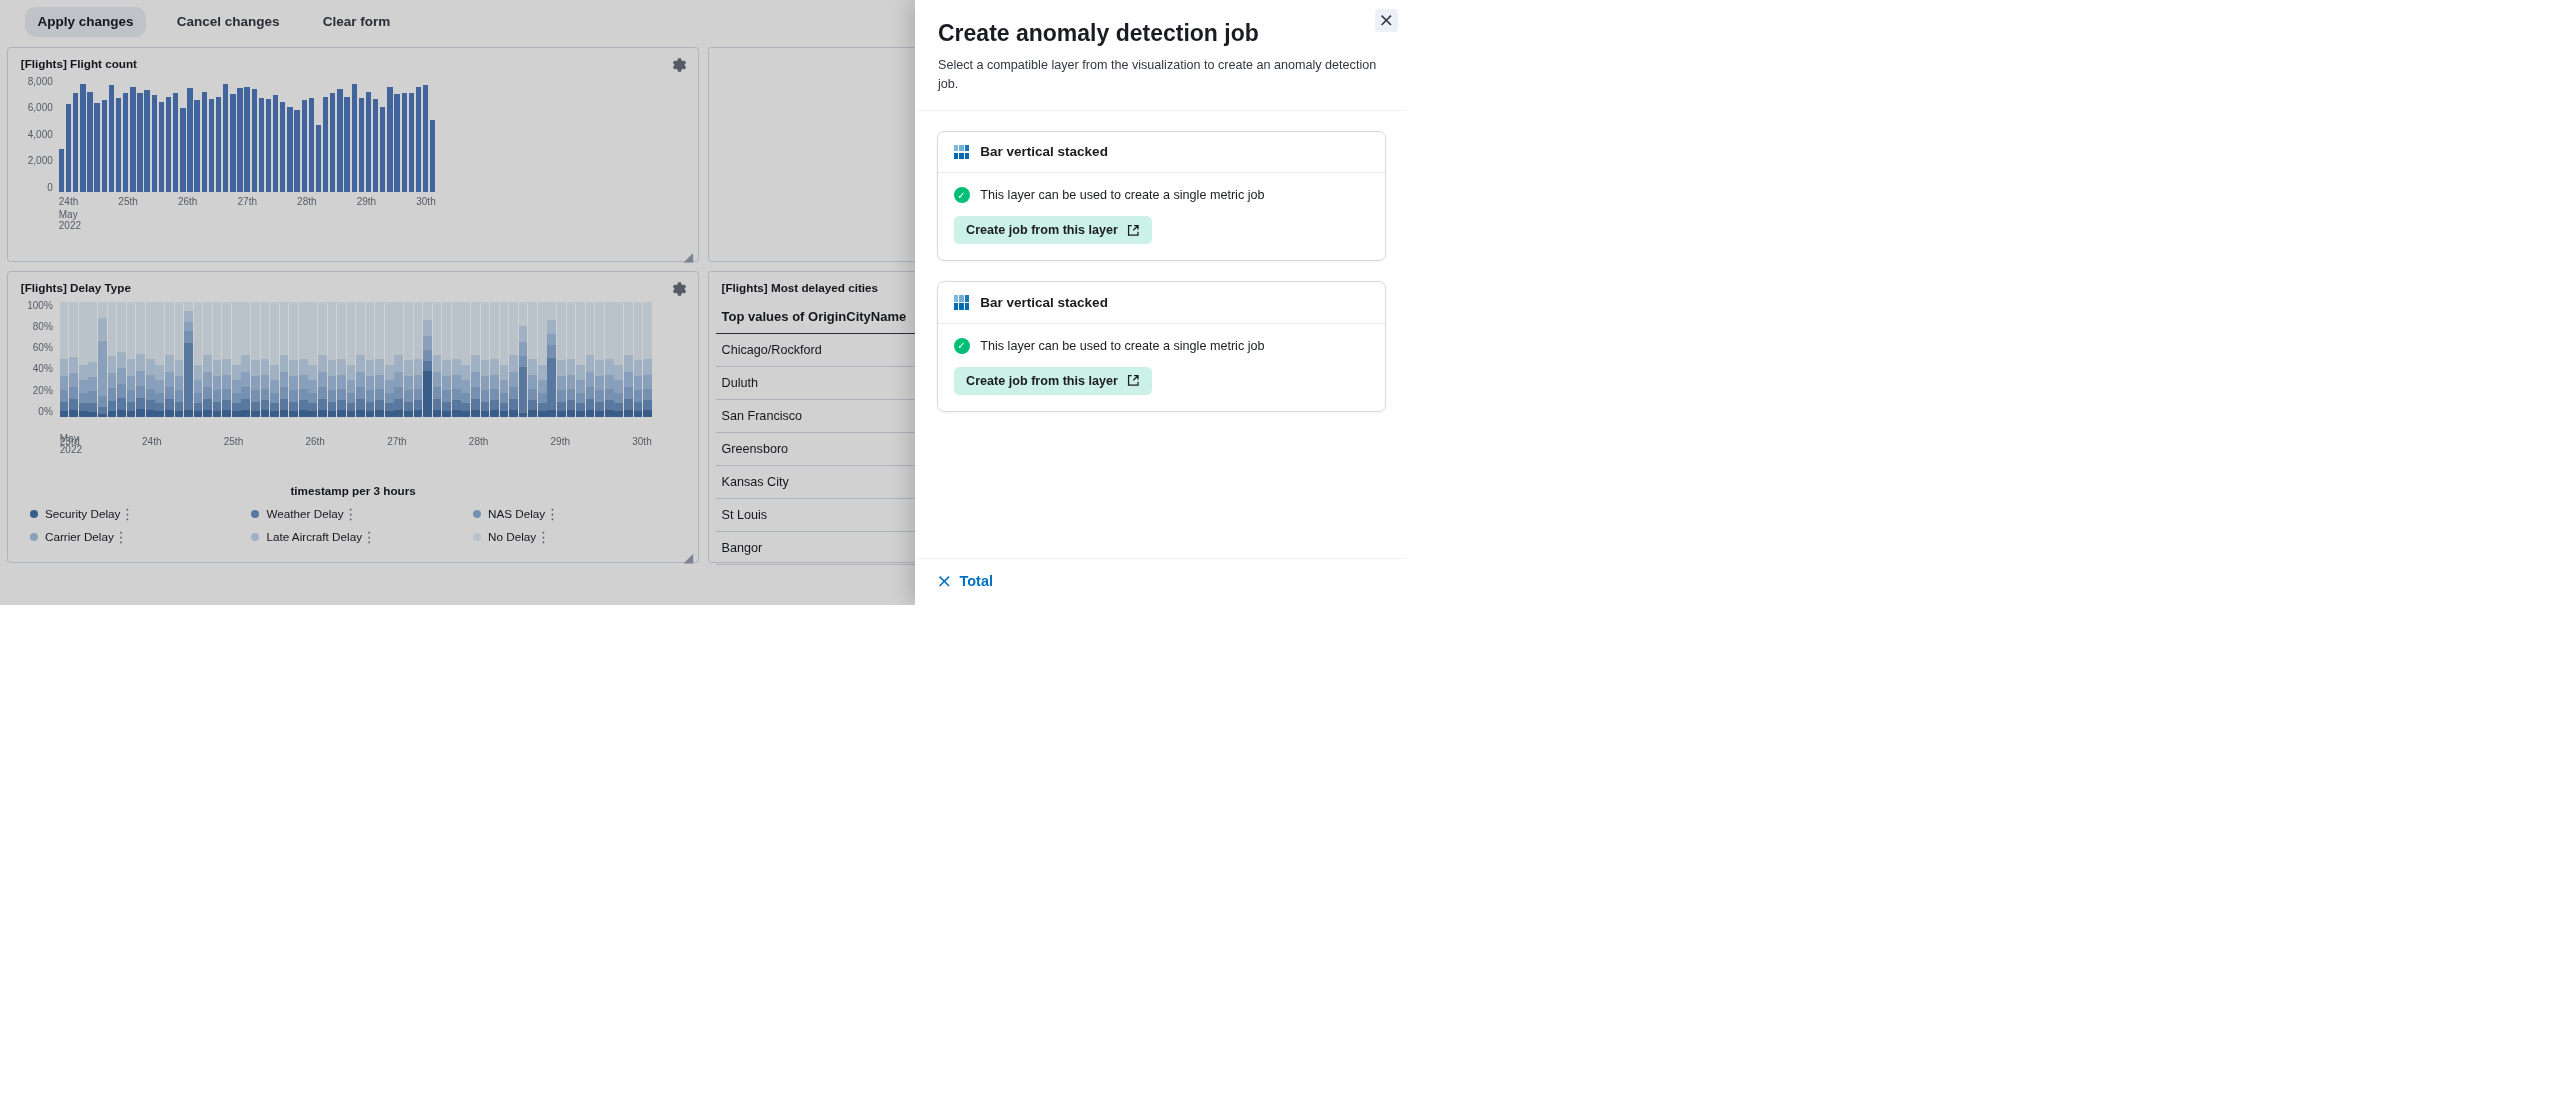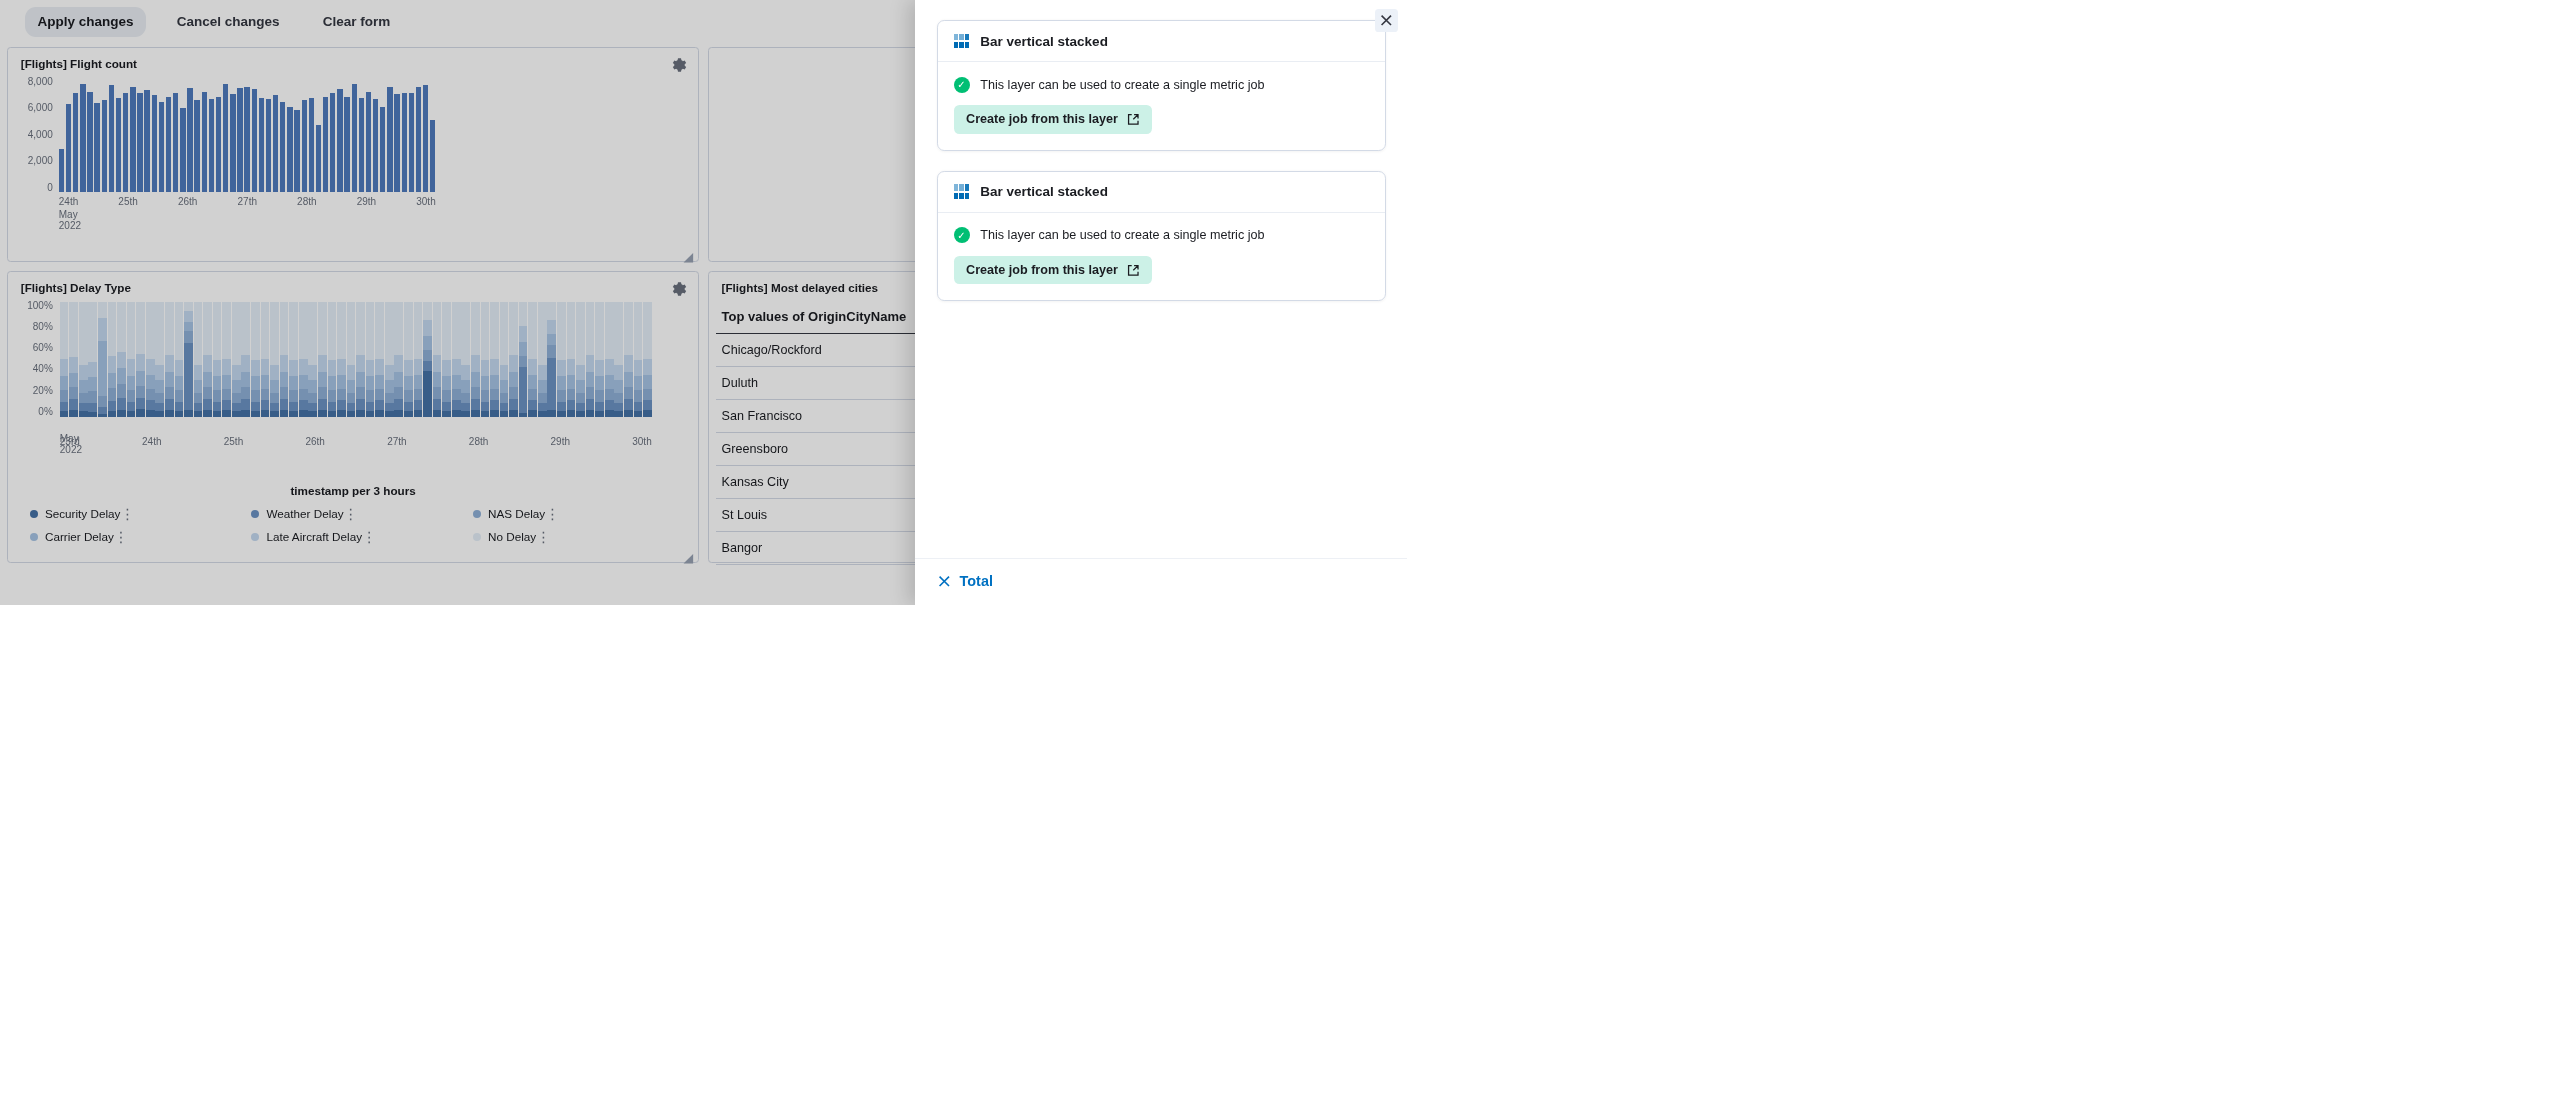--- a/index.html
+++ b/index.html
@@ -823,20 +823,24 @@
 </div>
 
 <div class="overlay"></div>
 
 <div class="flyout">
   <div class="flyout-close">
     <svg viewBox="0 0 16 16" width="12.6" height="12.6">
         <path stroke="currentColor" stroke-width="2" fill="none" d="M2 2l12 12M14 2L2 14"></path>
       </svg>
   </div>
+  <div class="flyout-header">
+    <div class="flyout-title">Create anomaly detection job</div>
+    <div class="flyout-desc">Select a compatible layer from the visualization to create an anomaly detection job.</div>
+  </div>
   <div class="flyout-body" id="layer-cards">
       <div class="layer-card">
         <div class="layer-card-header">
           <span class="chart-ico">
             <span></span>
             <span></span>
             <span></span>
             <span></span>
             <span></span>
             <span></span>

